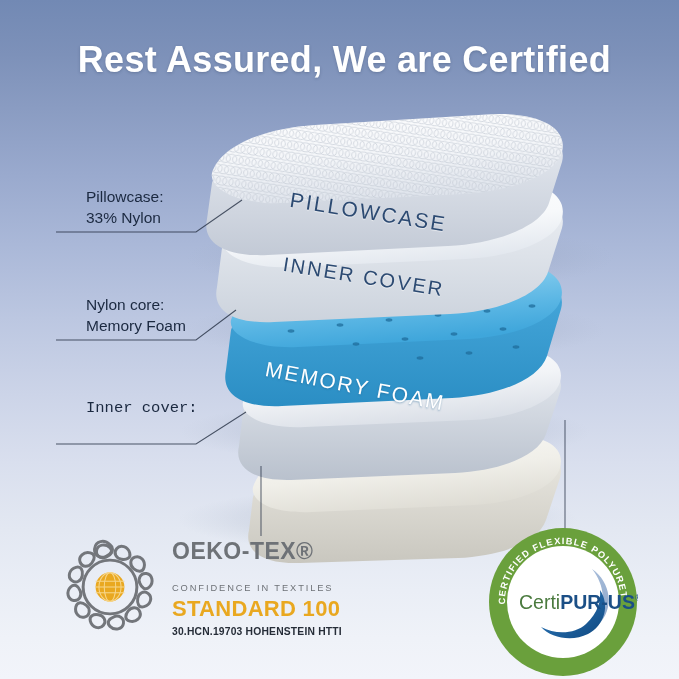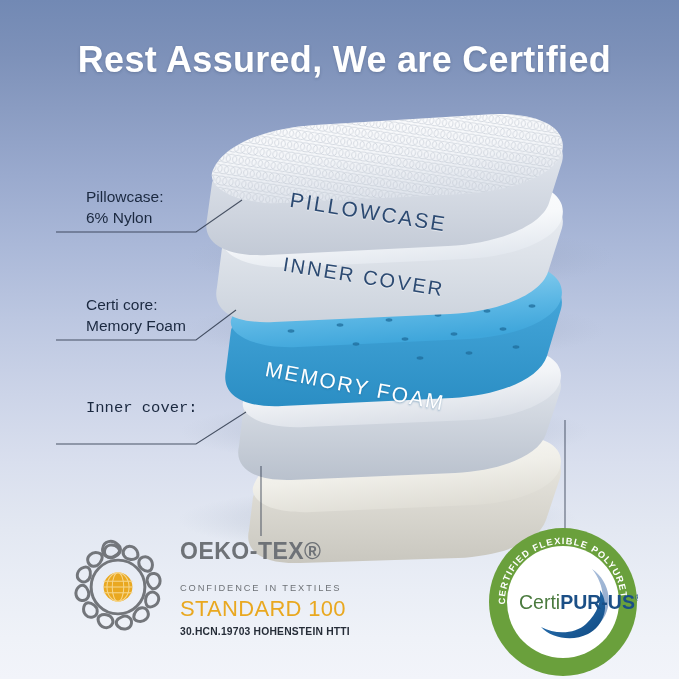--- a/index.html
+++ b/index.html
@@ -45,33 +45,33 @@
     letter-spacing:2px;transform:rotate(11deg);transform-origin:left top;
     text-shadow:0 1px 2px rgba(25,90,140,.45);
   }
   
   .callout{position:absolute;font-size:15.5px;color:#1b2940;line-height:1.38;}
   .callout span{display:block;margin-left:34px;}
   .co1{left:52px;top:186px;}
   .co2{left:52px;top:294px;}
   .co3{left:52px;top:398px;font-family:Liberation Mono, monospace;}
   
-  .oeko{position:absolute;left:70px;top:536px;display:flex;align-items:center;gap:14px;}
+  .oeko{position:absolute;left:62px;top:536px;display:flex;align-items:center;gap:14px;}
   .oeko-logo{width:96px;height:96px;flex:0 0 96px;}
   .oeko-text{padding-top:4px;}
   .oeko-main{
     font-size:23px;font-weight:bold;color:#6e7277;letter-spacing:.5px;
     line-height:1;white-space:nowrap;
   }
   .oeko-sub{
     font-size:9.3px;color:#6e7277;letter-spacing:1.9px;margin-top:20px;
     white-space:nowrap;
   }
   .oeko-std{
-    font-size:22px;font-weight:normal;color:#e9a820;letter-spacing:.3px;
+    font-size:22px;font-weight:bold;color:#e9a820;letter-spacing:.3px;
     margin-top:3px;white-space:nowrap;
   }
   .oeko-code{
     font-size:10.3px;font-weight:bold;color:#262d38;letter-spacing:.2px;
     margin-top:4px;white-space:nowrap;
   }
   
   .certipur{position:absolute;left:488px;top:527px;width:150px;height:150px;}
   .certipur svg{width:150px;height:150px;display:block;}
 </style>
@@ -243,24 +243,24 @@
       </g>
     </svg>
 
     <div class="cap cap-pillowcase">PILLOWCASE</div>
     <div class="cap cap-inner">INNER COVER</div>
     <div class="cap cap-foam">MEMORY FOAM</div>
   </div>
 
   <div class="callout co1">
     <span>Pillowcase:</span>
-    <span>6% Nylon</span>
+    <span>33% Nylon</span>
   </div>
   <div class="callout co2">
-    <span>Certi core:</span>
+    <span>Nylon core:</span>
     <span>Memory Foam</span>
   </div>
   <div class="callout co3">
     <span>Inner cover:</span>
   </div>
 
   <div class="oeko">
     <svg class="oeko-logo" viewBox="0 0 100 100">
       <g stroke="#73767b" stroke-width="3.1" fill="none">
         <g id="knotring">

